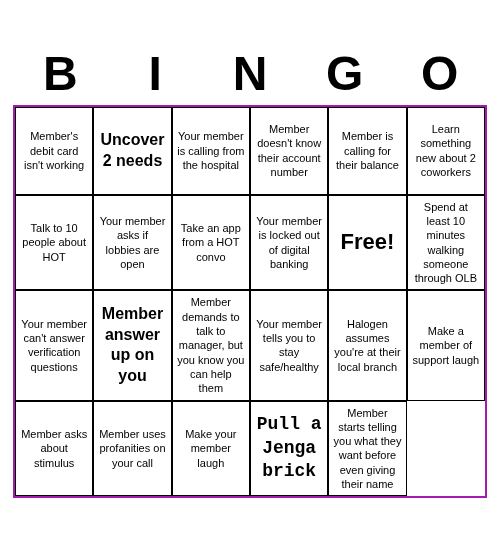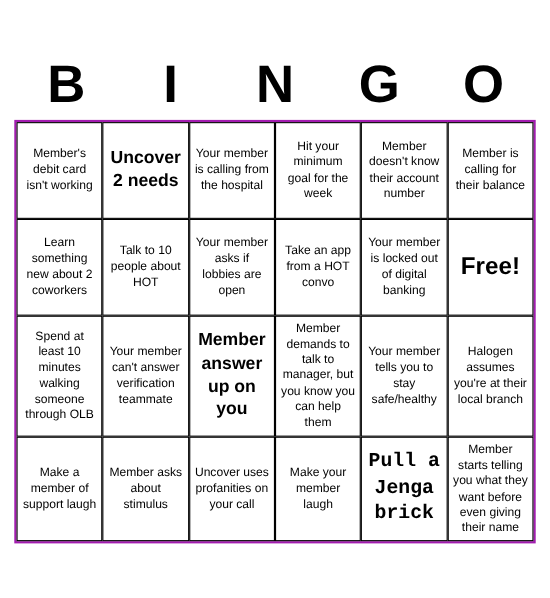--- a/index.html
+++ b/index.html
@@ -68,35 +68,34 @@
   <span class="bingo-letter">B</span>
       <span class="bingo-letter">I</span>
       <span class="bingo-letter">N</span>
       <span class="bingo-letter">G</span>
       <span class="bingo-letter">O</span>
     </div>
   <div class="bingo-grid">
   <div class="bingo-cell">Member's debit card isn't working</div>
       <div class="bingo-cell large-text">Uncover 2 needs</div>
       <div class="bingo-cell">Your member is calling from the hospital</div>
-      <div class="bingo-cell">Hit your minimum goal for the week</div>
       <div class="bingo-cell">Member doesn't know their account number</div>
       <div class="bingo-cell">Member is calling for their balance</div>
       <div class="bingo-cell">Learn something new about 2 coworkers</div>
       <div class="bingo-cell">Talk to 10 people about HOT</div>
       <div class="bingo-cell">Your member asks if lobbies are open</div>
       <div class="bingo-cell">Take an app from a HOT convo</div>
       <div class="bingo-cell">Your member is locked out of digital banking</div>
       <div class="bingo-cell free">Free!</div>
       <div class="bingo-cell">Spend at least 10 minutes walking someone through OLB</div>
-      <div class="bingo-cell">Your member can't answer verification teammate</div>
+      <div class="bingo-cell">Your member can't answer verification questions</div>
       <div class="bingo-cell large-text">Member answer up on you</div>
       <div class="bingo-cell">Member demands to talk to manager, but you know you can help them</div>
       <div class="bingo-cell">Your member tells you to stay safe/healthy</div>
       <div class="bingo-cell">Halogen assumes you're at their local branch</div>
       <div class="bingo-cell">Make a member of support laugh</div>
       <div class="bingo-cell">Member asks about stimulus</div>
-      <div class="bingo-cell">Uncover uses profanities on your call</div>
+      <div class="bingo-cell">Member uses profanities on your call</div>
       <div class="bingo-cell">Make your member laugh</div>
       <div class="bingo-cell pull-jenga">Pull a Jenga brick</div>
       <div class="bingo-cell">Member starts telling you what they want before even giving their name</div>
     </div>
 </div>
 
 </body></html>

